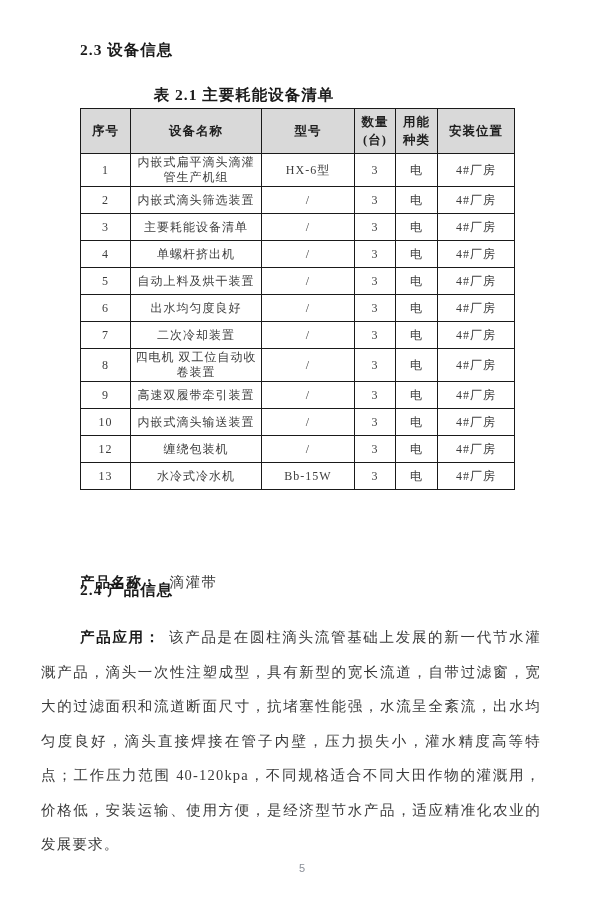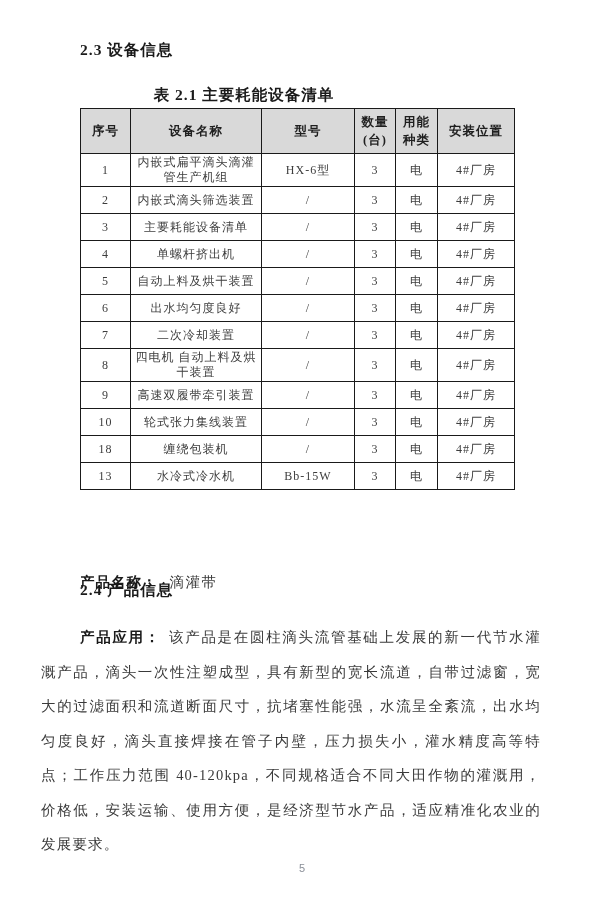--- a/index.html
+++ b/index.html
@@ -175,44 +175,44 @@
         <tr>
           <td>7</td>
           <td>二次冷却装置</td>
           <td>/</td>
           <td>3</td>
           <td>电</td>
           <td>4#厂房</td>
         </tr>
         <tr>
           <td>8</td>
-          <td>四电机 自动上料及烘干装置</td>
+          <td>四电机 双工位自动收卷装置</td>
           <td>/</td>
           <td>3</td>
           <td>电</td>
           <td>4#厂房</td>
         </tr>
         <tr>
           <td>9</td>
           <td>高速双履带牵引装置</td>
           <td>/</td>
           <td>3</td>
           <td>电</td>
           <td>4#厂房</td>
         </tr>
         <tr>
           <td>10</td>
-          <td>轮式张力集线装置</td>
-          <td>/</td>
-          <td>3</td>
-          <td>电</td>
-          <td>4#厂房</td>
-        </tr>
-        <tr>
-          <td>18</td>
+          <td>内嵌式滴头输送装置</td>
+          <td>/</td>
+          <td>3</td>
+          <td>电</td>
+          <td>4#厂房</td>
+        </tr>
+        <tr>
+          <td>12</td>
           <td>缠绕包装机</td>
           <td>/</td>
           <td>3</td>
           <td>电</td>
           <td>4#厂房</td>
         </tr>
         <tr>
           <td>13</td>
           <td>水冷式冷水机</td>
           <td>Bb-15W</td>

